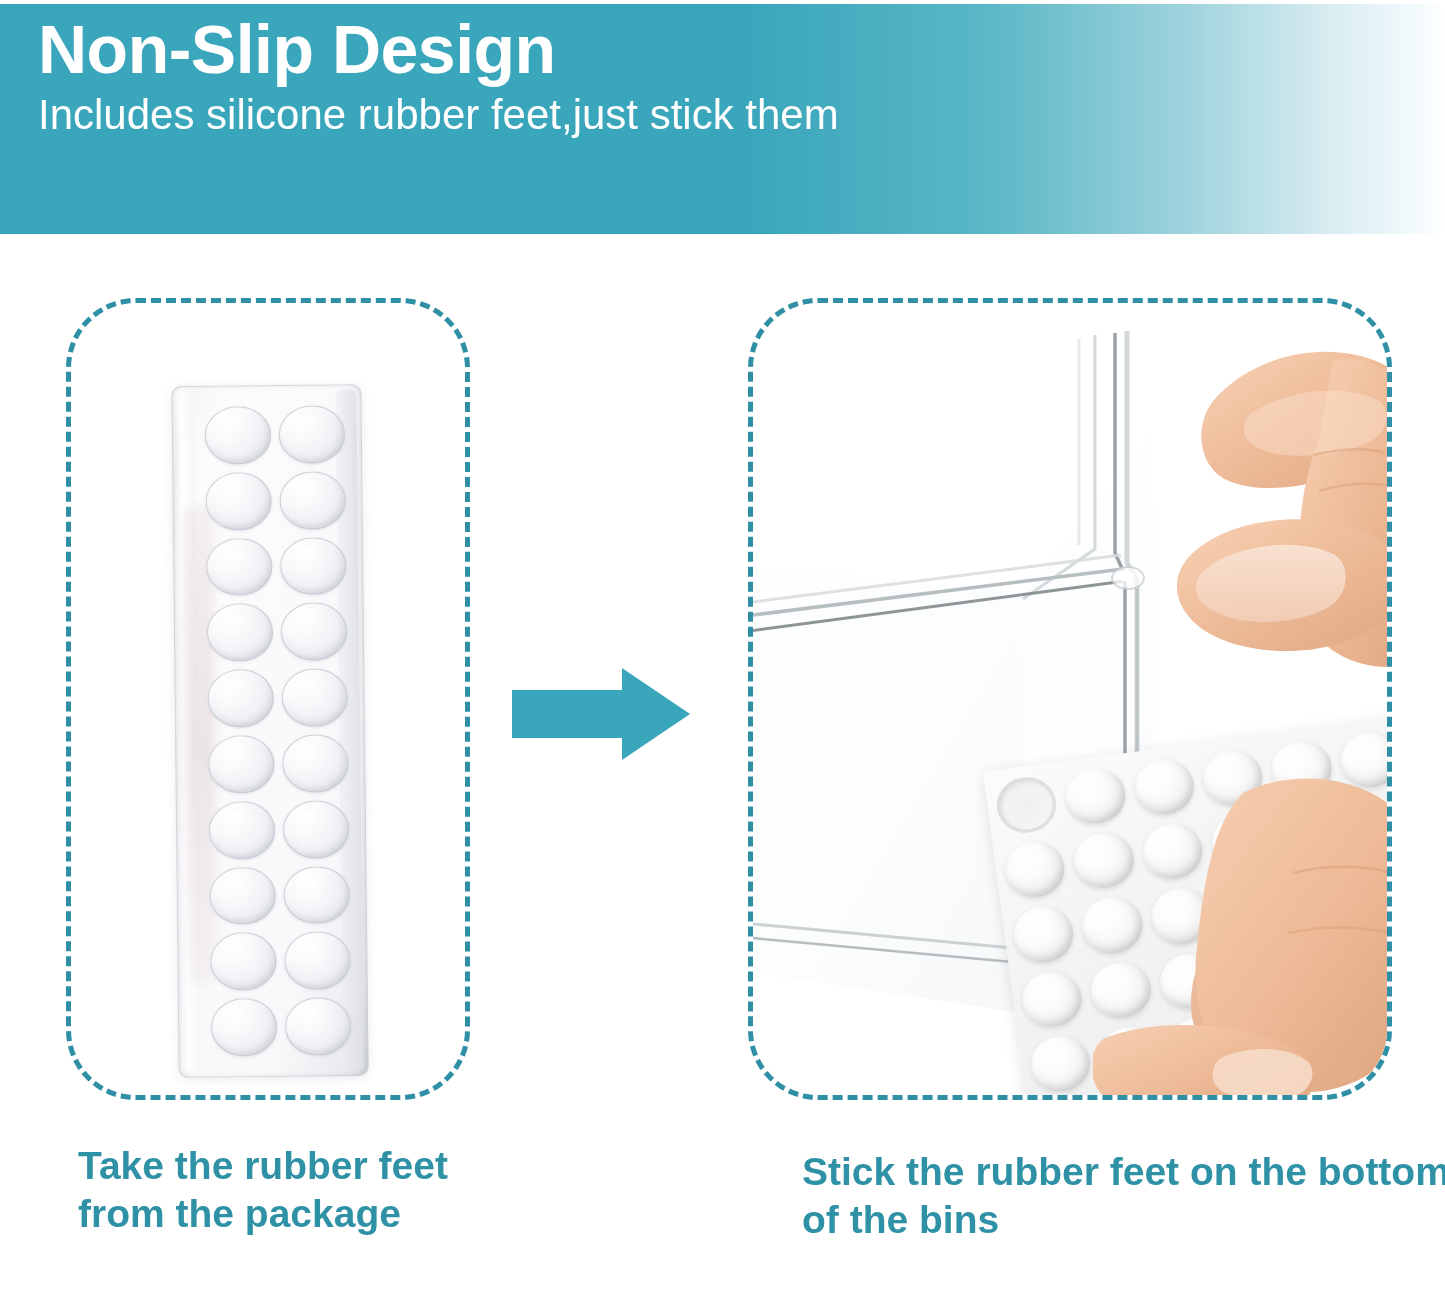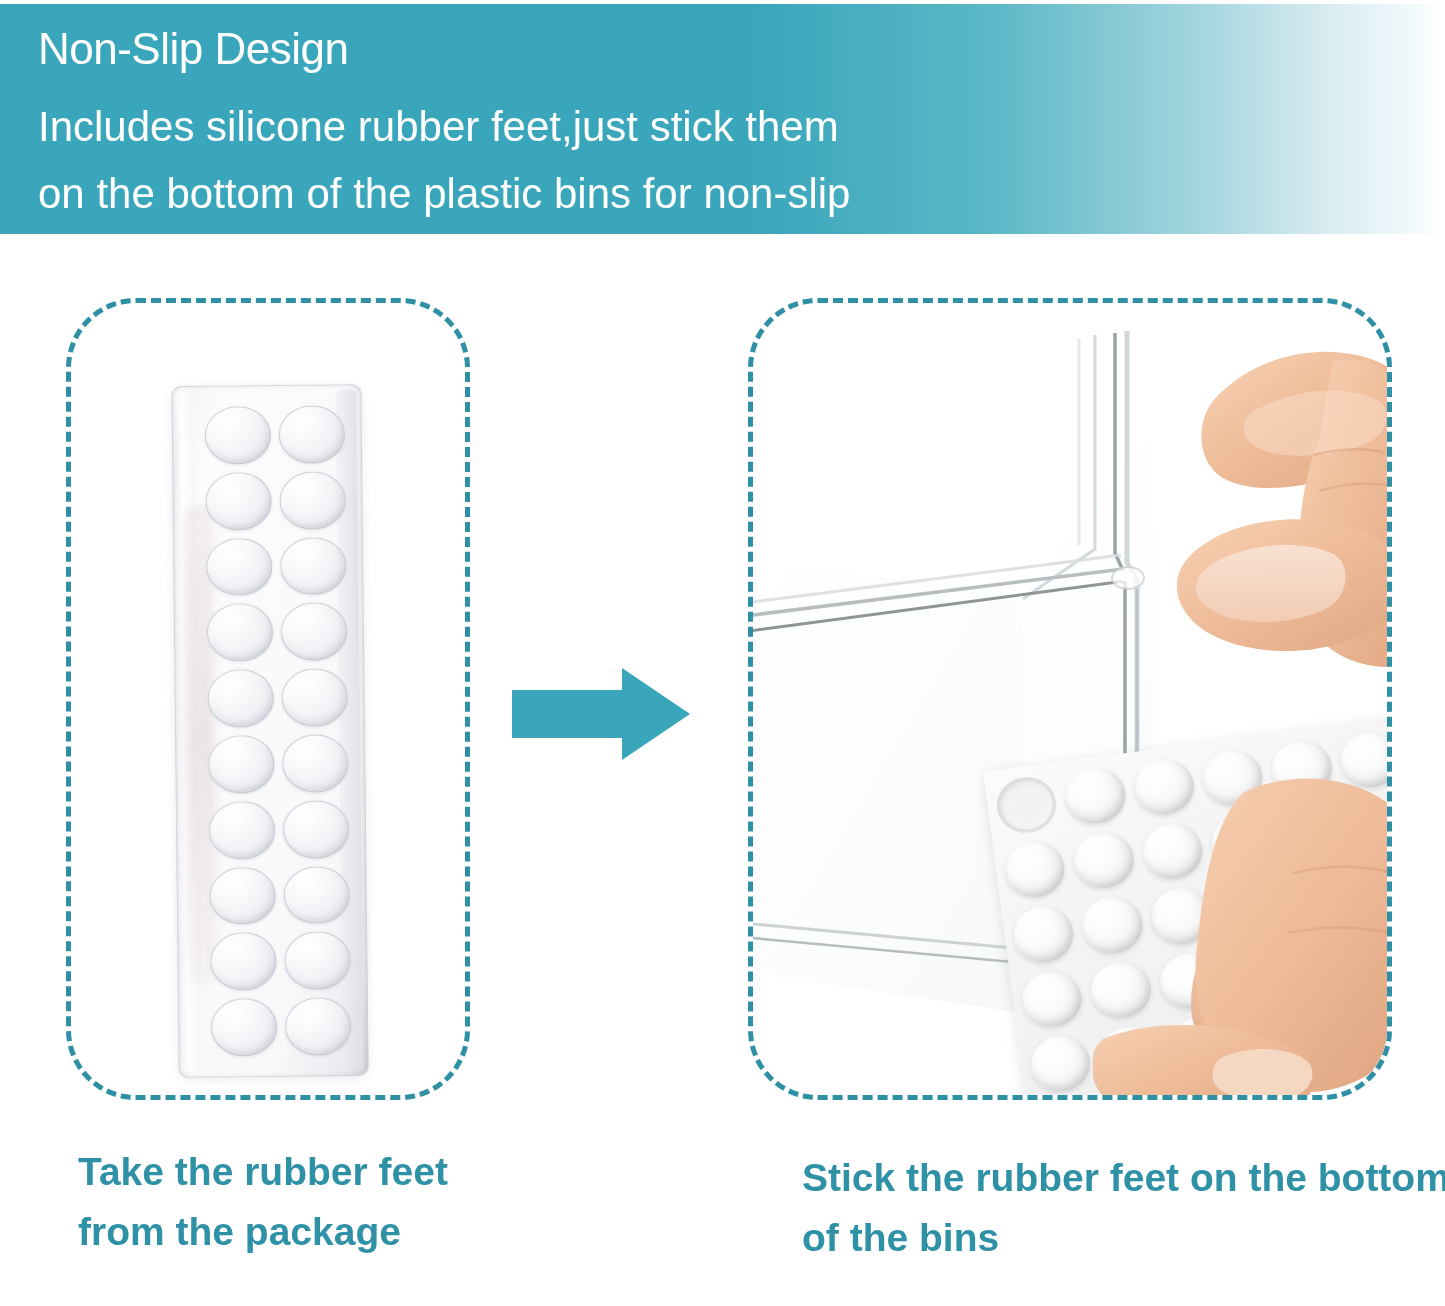--- a/index.html
+++ b/index.html
@@ -32,33 +32,33 @@
                 #ffffff 100%);
   }
   .banner-inner {
     position: absolute;
     left: 38px;
     top: 8px;
     right: 0;
   }
   .banner-title {
     color: #ffffff;
-    font-size: 44px;
+    font-size: 68px;
     line-height: 74px;
-    font-weight: normal;
+    font-weight: bold;
     letter-spacing: -0.5px;
     white-space: nowrap;
   }
   .banner-sub {
     color: #ffffff;
     font-size: 42px;
     line-height: 52px;
     font-weight: normal;
     white-space: nowrap;
-    margin-top: 15px;
+    margin-top: 3px;
   }
 
   
   .panel {
     position: absolute;
     border: 5px dashed #2e8fa5;
     border-radius: 70px;
     box-sizing: border-box;
     background: #ffffff;
   }
@@ -267,42 +267,41 @@
     background: linear-gradient(150deg, #f3c6a8 0%, #eab491 45%, #dfa582 100%);
     opacity: 0.96;
     box-shadow: -6px -8px 20px rgba(200,150,120,0.35) inset;
   }
 
   
   .caption {
     position: absolute;
     color: #2f91a6;
     font-size: 39px;
-    line-height: 60px;
+    line-height: 48px;
     font-weight: bold;
   }
   .caption-left {
     left: 78px;
     top: 1142px;
     width: 440px;
   }
   .caption-right {
     left: 802px;
     top: 1148px;
     width: 650px;
   }
 </style>
 </head>
 <body>
 
 <div class="banner">
   <div class="banner-inner">
     <div class="banner-title">Non-Slip Design</div>
     <div class="banner-sub">Includes silicone rubber feet,just stick them</div>
-    <div class="banner-sub">on the bottom of the plastic bins for non-slip</div>
   </div>
 </div>
 
 <div class="panel panel-left">
 
   <div class="strip-wrap">
     <div class="strip"></div>
     <div class="strip-tint"></div>
     <div class="bump-grid">
       <div class="bump"></div>

